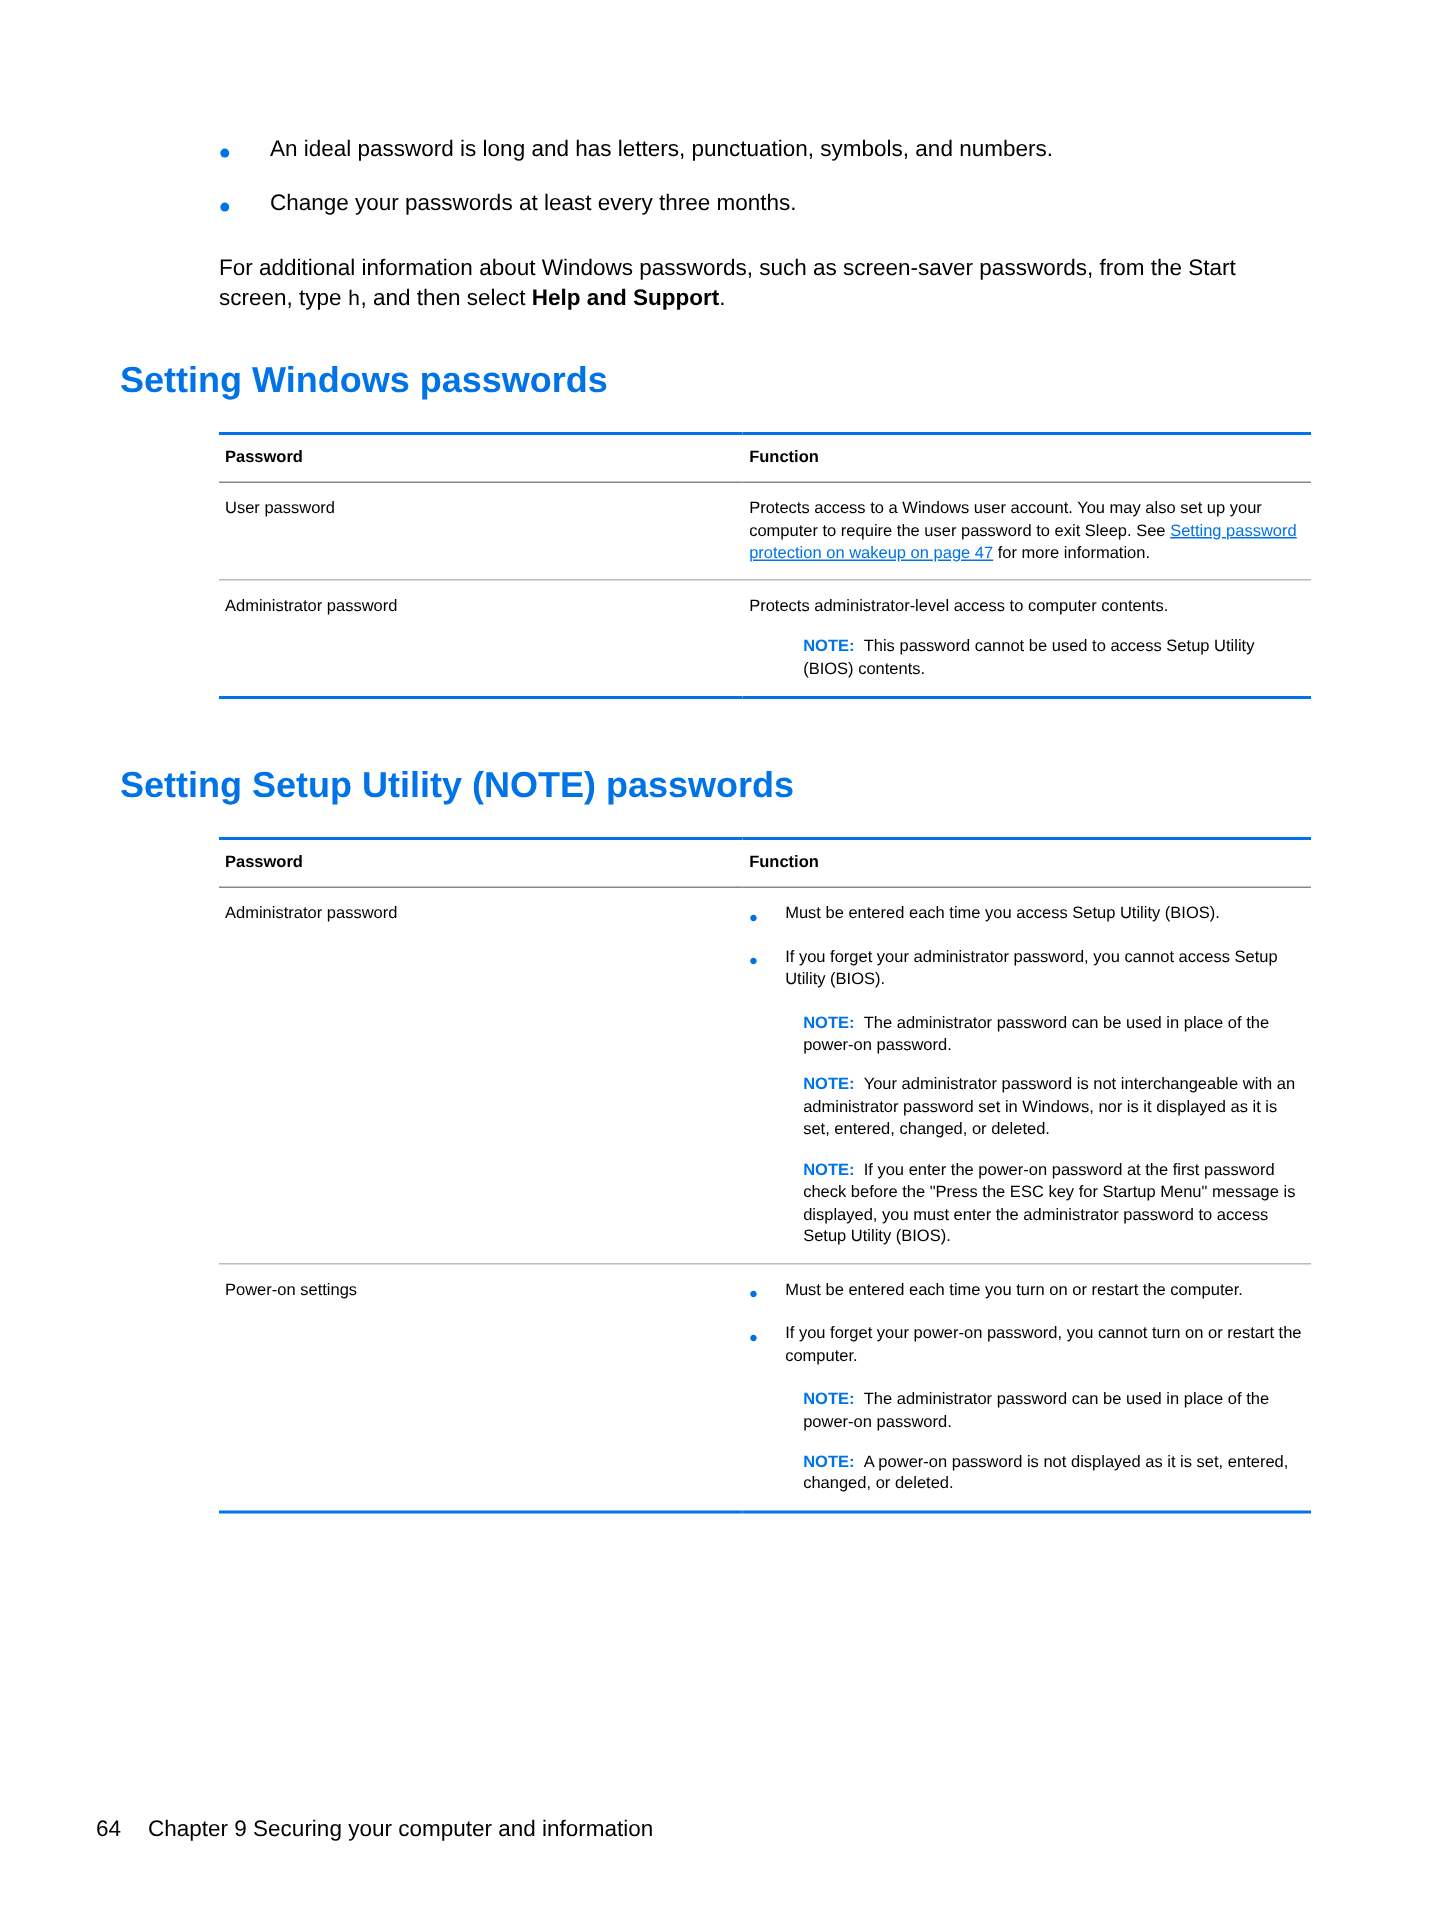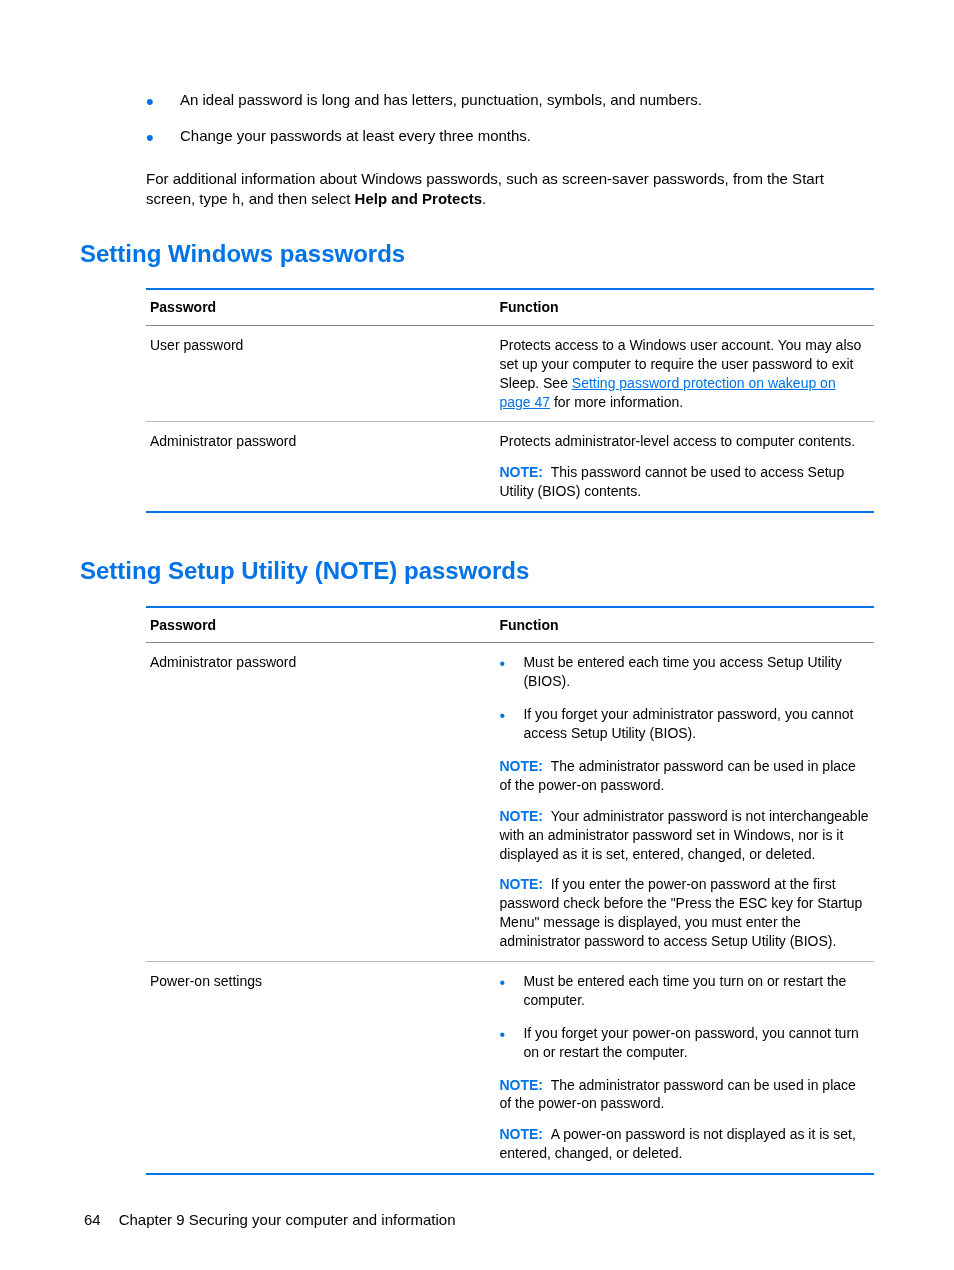--- a/index.html
+++ b/index.html
@@ -53,21 +53,21 @@
     margin: 0 0 18px 0;
     margin-left: 0;
   }
   .section-block {
     margin-bottom: 42px;
   }
   table.ptable {
     width: 100%;
     border-collapse: collapse;
     margin-left: 0;
-    font-size: 14px;
+    font-size: 11px;
   }
   table.ptable thead th {
     text-align: left;
     font-weight: bold;
     padding: 8px 0 8px 4px;
     border-top: 2px solid #0073e7;
     border-bottom: 1px solid #888;
   }
   table.ptable tbody td {
     vertical-align: top;
@@ -78,20 +78,21 @@
     border-bottom: 2px solid #0073e7;
   }
   .col-pw { width: 48%; }
   .col-fn { width: 52%; margin-left: 26px; }
   a.link {
     color: #0073e7;
     text-decoration: underline;
   }
   .note {
     margin-top: 12px;
+    margin-left: 36px;
   }
   .note:first-child { margin-top: 0; }
   .note-label {
     color: #0073e7;
     font-weight: bold;
   }
   ul.inner {
     list-style: none;
     padding: 0;
     margin: 0 0 0 0;
@@ -108,40 +109,40 @@
     position: absolute;
     left: 0;
     top: 0;
   }
   .cellstack > *:not(:first-child) {
     margin-top: 12px;
   }
   .footer {
     position: absolute;
     bottom: 40px;
-    left: 84px;
+    left: 64px;
     font-size: 15px;
   }
   .footer .pageno {
     margin-right: 18px;
   }
 </style>
 </head>
 <body>
 
 <div class="page">
 
   <div class="content">
     <ul class="tips">
       <li>An ideal password is long and has letters, punctuation, symbols, and numbers.</li>
       <li>Change your passwords at least every three months.</li>
     </ul>
 
     <p class="para">
-      <span>For additional information about Windows passwords, such as screen-saver passwords, from the Start screen, type </span><code class="mono">h</code><span>, and then select </span><strong>Help and Protects</strong><span>.</span>
+      <span>For additional information about Windows passwords, such as screen-saver passwords, from the Start screen, type </span><code class="mono">h</code><span>, and then select </span><strong>Help and Support</strong><span>.</span>
     </p>
   </div>
 
   <div class="section-block">
     <h2 class="section">Setting Windows passwords</h2>
 
     <div class="content">
       <table class="ptable">
         <thead>
           <tr>

